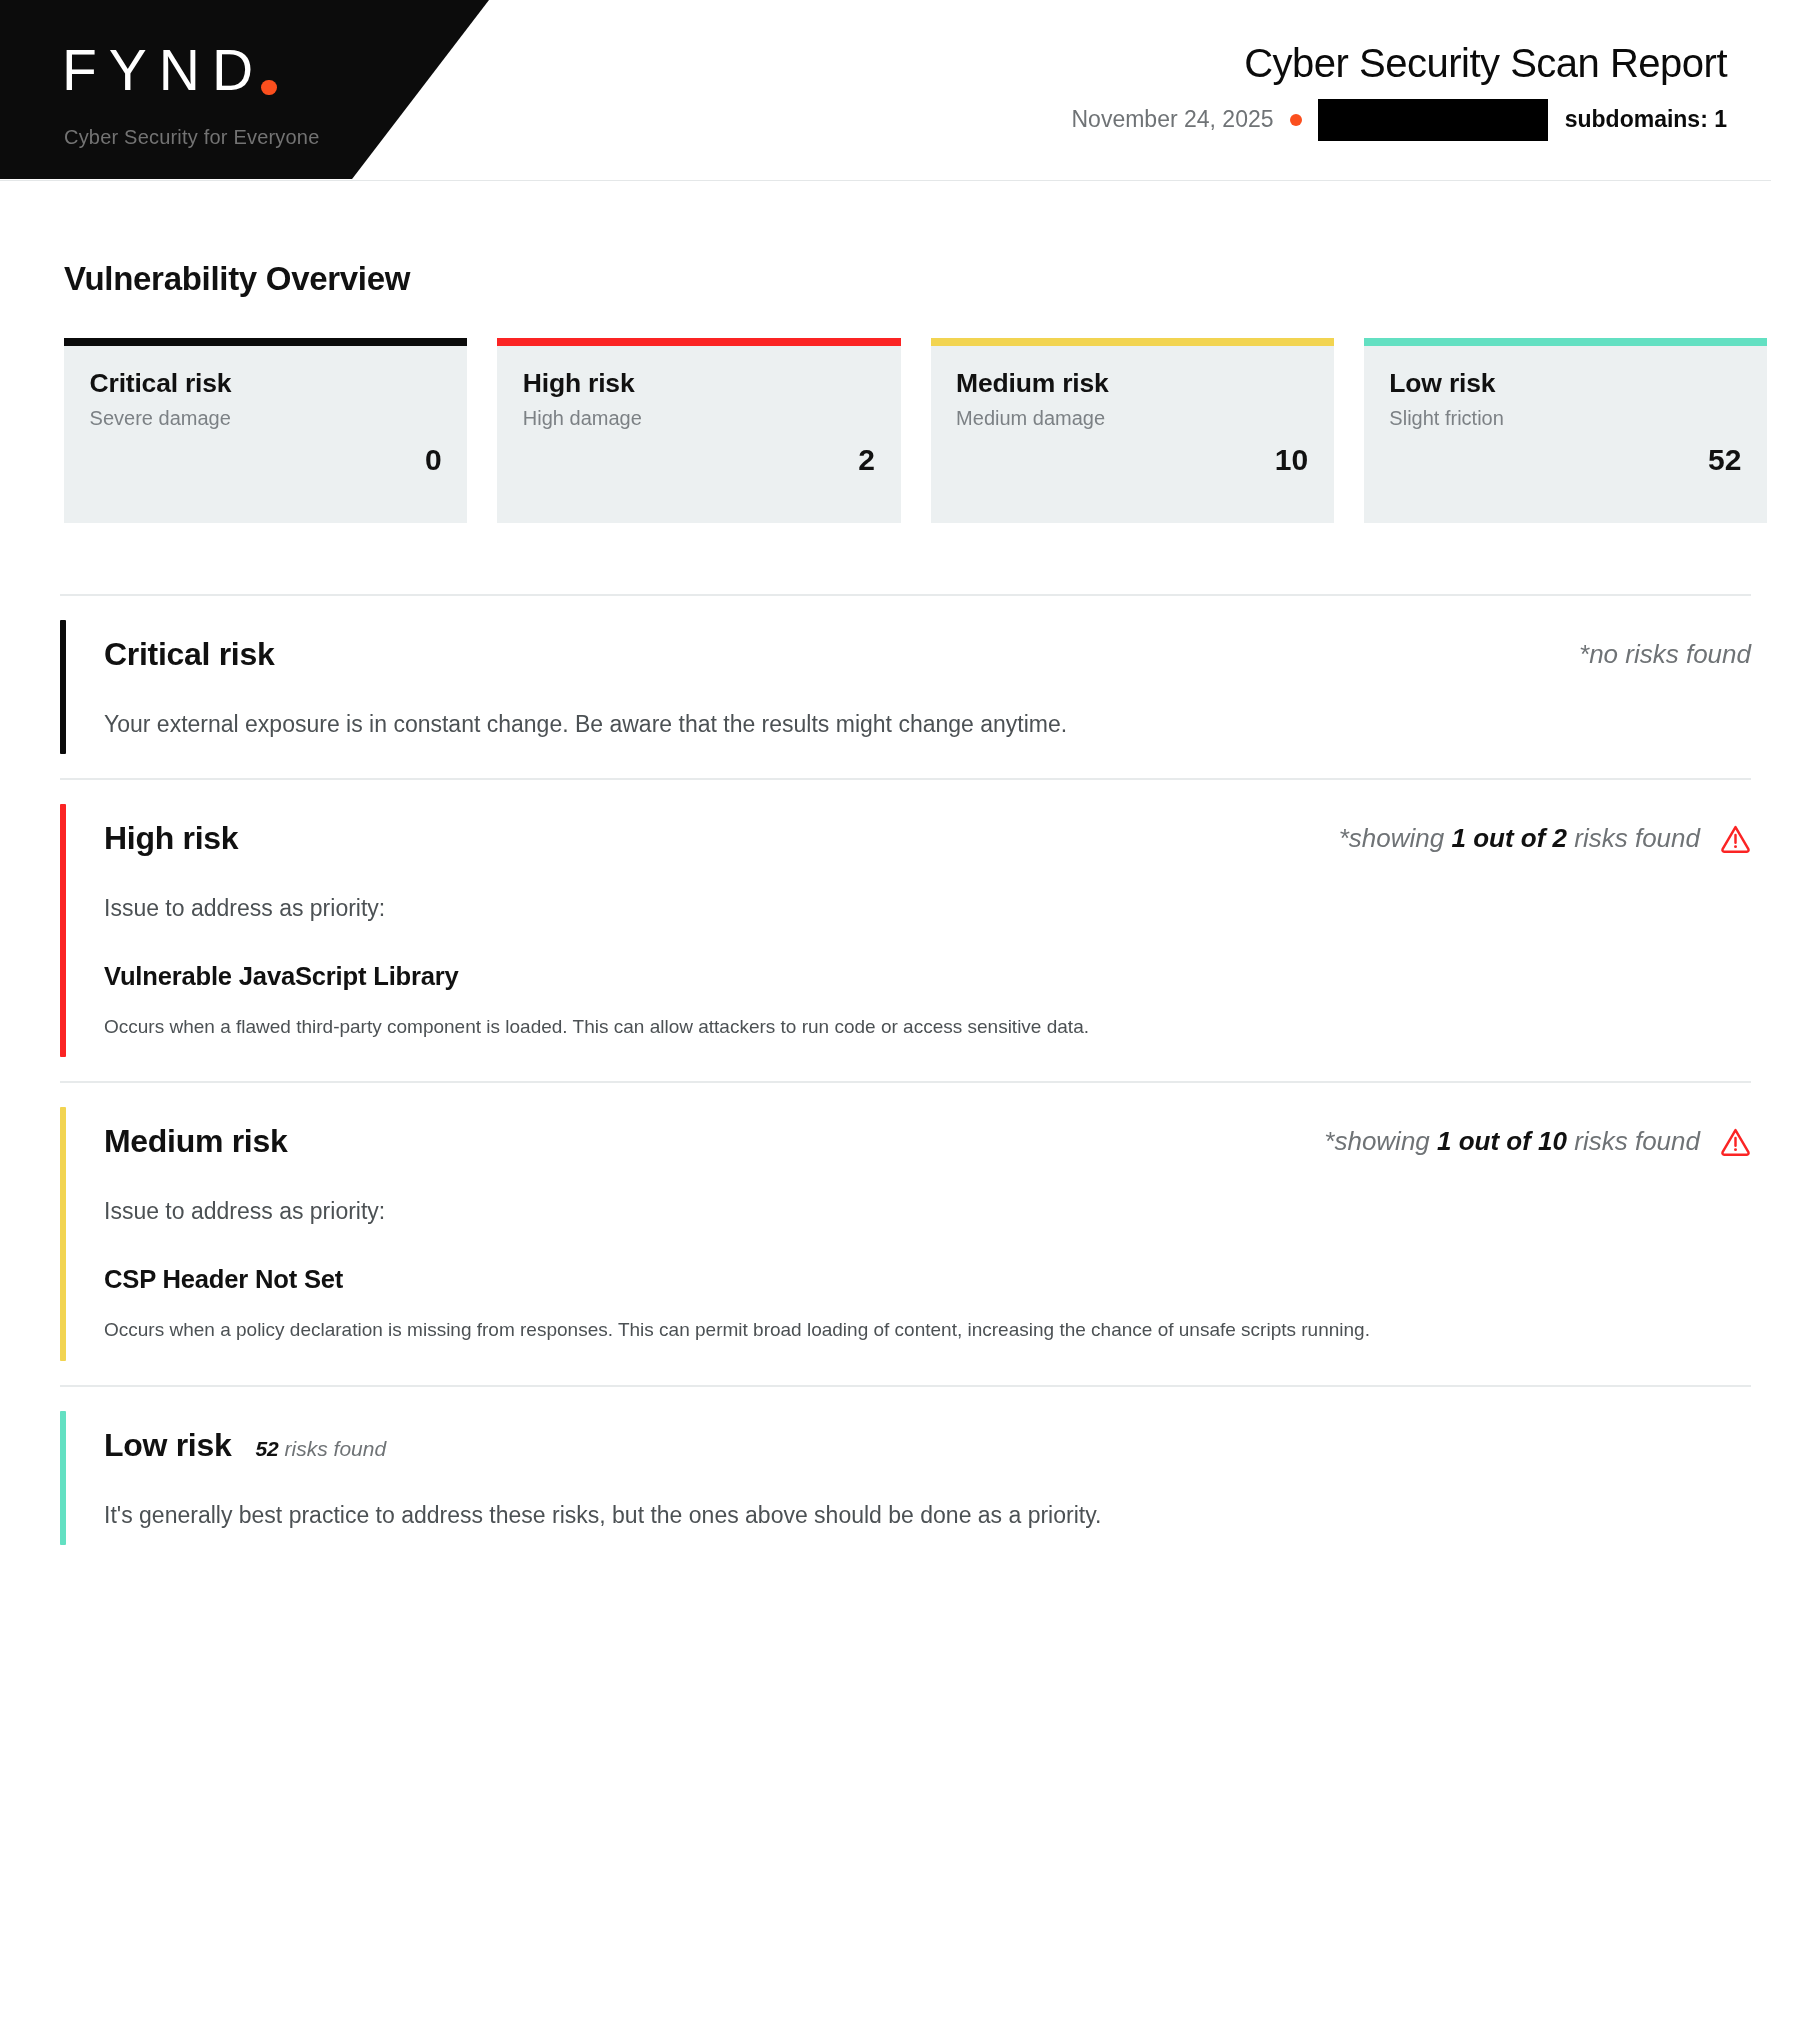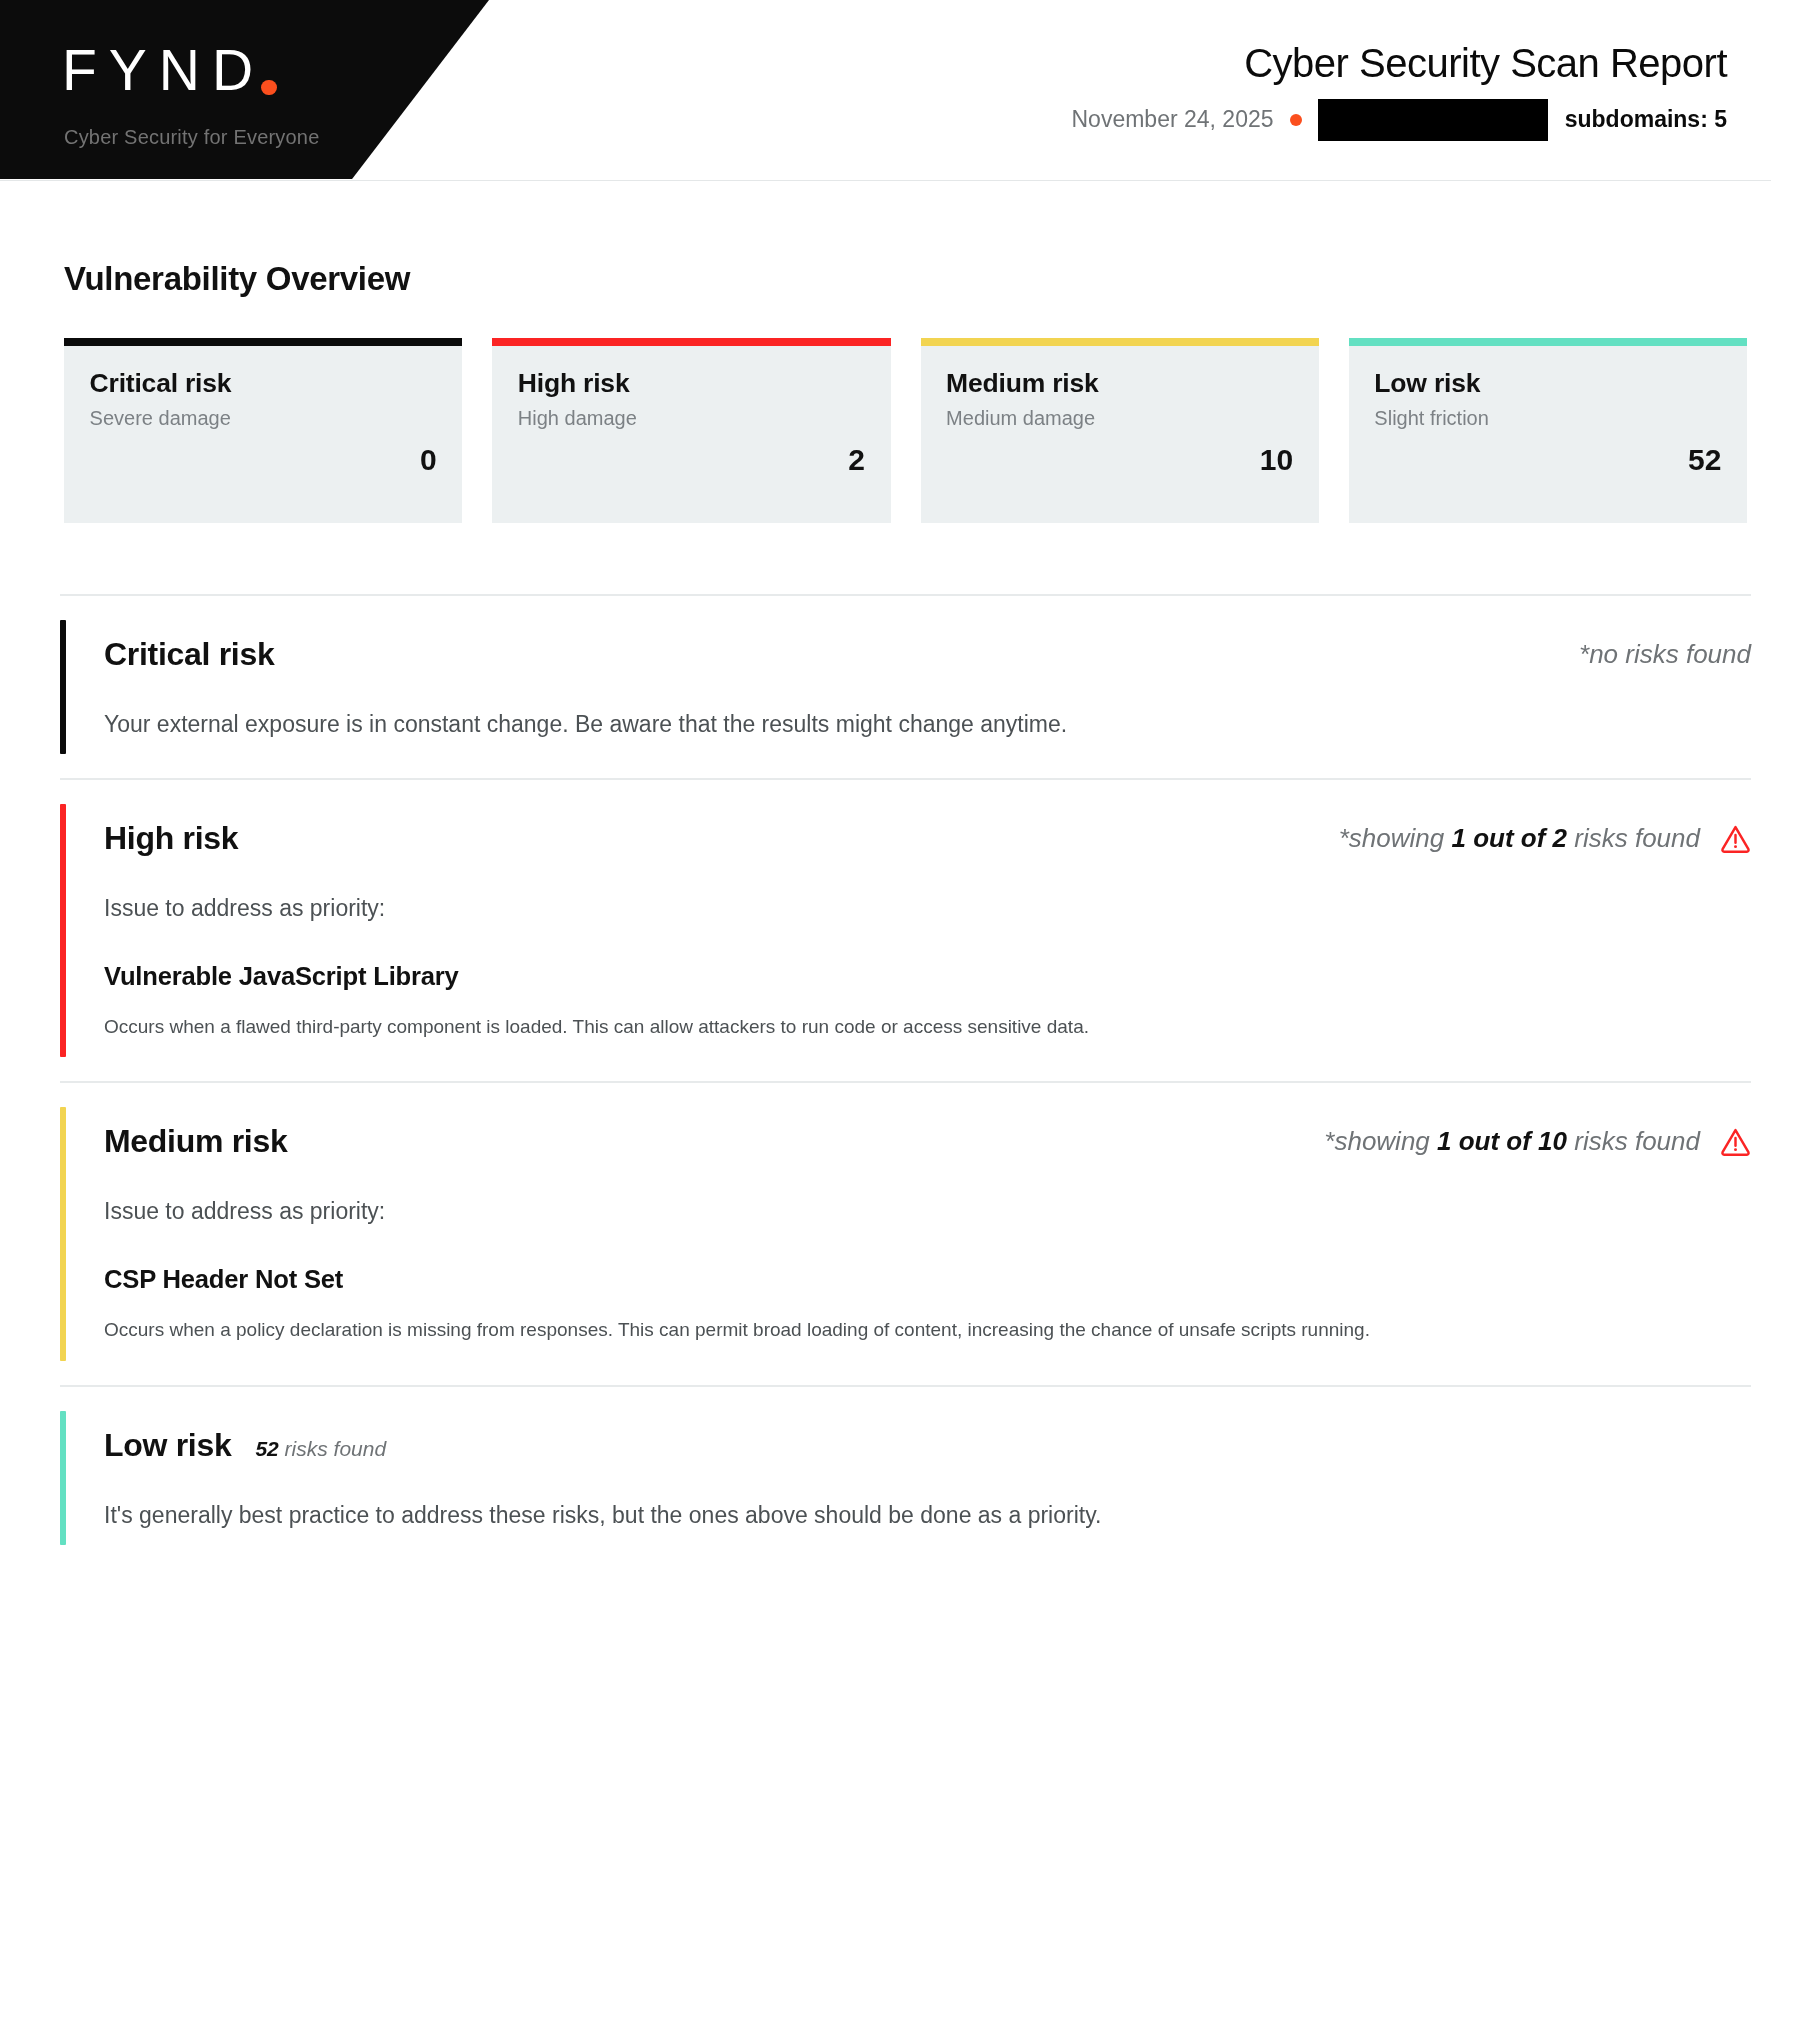--- a/index.html
+++ b/index.html
@@ -93,21 +93,21 @@
     width: 12px; height: 12px; border-radius: 50%;
     background: #fb4f1e; flex: 0 0 auto;
   }
   .meta-redaction {
     width: 230px; height: 42px; background: #000000; flex: 0 0 auto;
   }
   .meta-subdomains { color: #0b0b0b; font-weight: 700; }
 
   
   .overview {
-    padding: 79px 64px 0 64px;
+    padding: 79px 44px 0 64px;
   }
   .overview-title {
     font-size: 33px;
     font-weight: 700;
     letter-spacing: -0.3px;
     color: #111111;
     margin-bottom: 40px;
   }
   .cards {
     display: grid;
@@ -188,21 +188,21 @@
     <span class="brand-dot"></span>
   </div>
   <div class="brand-tagline">Cyber Security for Everyone</div>
 
   <div class="header-right">
     <div class="report-title">Cyber Security Scan Report</div>
     <div class="report-meta">
       <span class="meta-date">November 24, 2025</span>
       <span class="meta-sep"></span>
       <span class="meta-redaction"></span>
-      <span class="meta-subdomains">subdomains: 5</span>
+      <span class="meta-subdomains">subdomains: 1</span>
     </div>
   </div>
 </div>
 
 <div class="overview">
   <div class="overview-title">Vulnerability Overview</div>
 
   <div class="cards">
 
     <div class="card">

